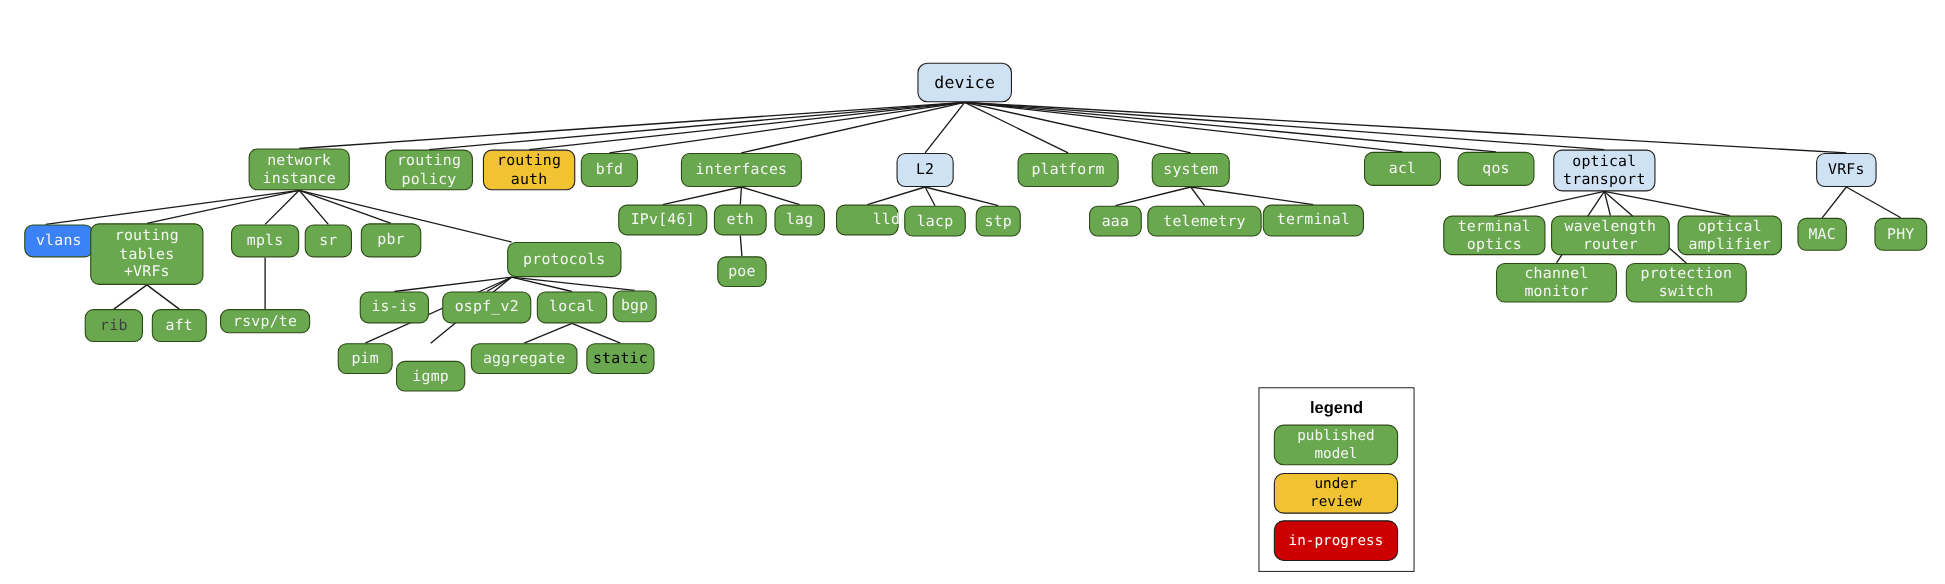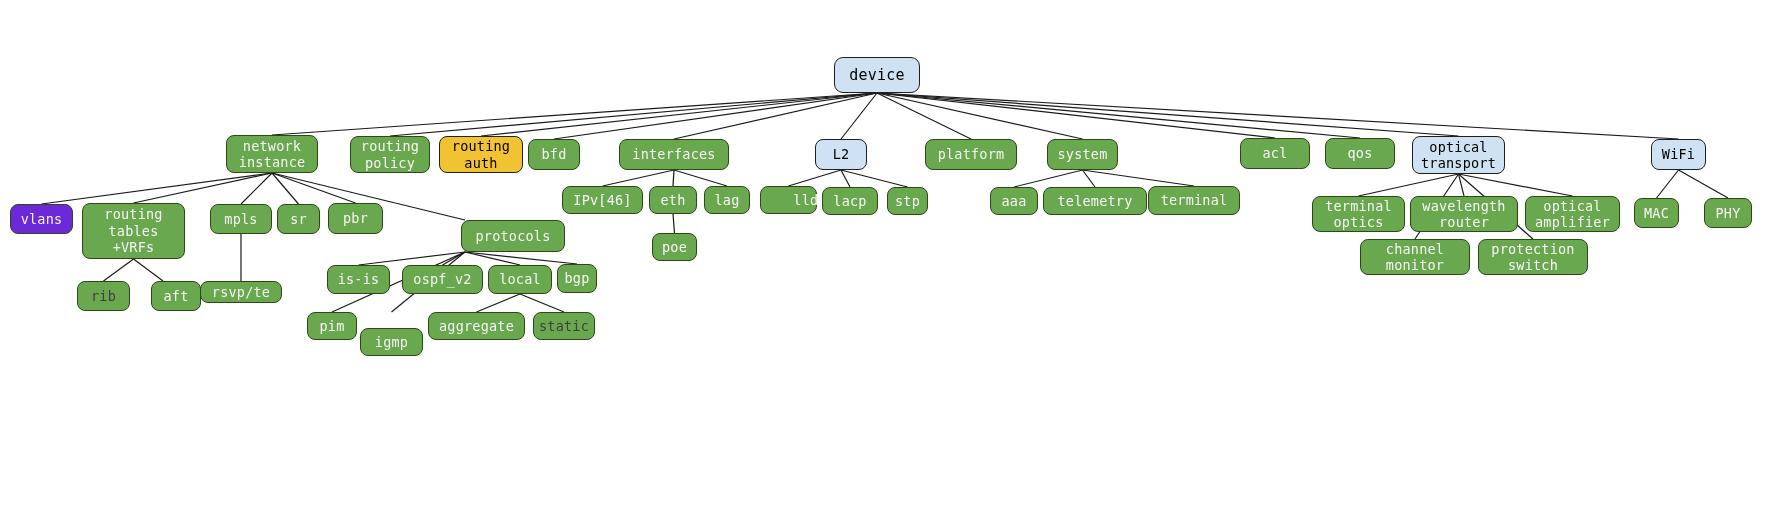--- a/index.html
+++ b/index.html
@@ -115,56 +115,64 @@
       <line x1="1082.5" y1="170" x2="1194" y2="186" stroke="#1a1a1a" stroke-width="1.2"></line>
       <line x1="1458.5" y1="174" x2="1358.5" y2="196" stroke="#1a1a1a" stroke-width="1.2"></line>
       <line x1="1458.5" y1="174" x2="1464" y2="196" stroke="#1a1a1a" stroke-width="1.2"></line>
       <line x1="1458.5" y1="174" x2="1572.5" y2="196" stroke="#1a1a1a" stroke-width="1.2"></line>
       <line x1="1458.5" y1="174" x2="1415" y2="239" stroke="#1a1a1a" stroke-width="1.2"></line>
       <line x1="1458.5" y1="174" x2="1533" y2="239" stroke="#1a1a1a" stroke-width="1.2"></line>
       <line x1="1678.5" y1="170" x2="1656.5" y2="198" stroke="#1a1a1a" stroke-width="1.2"></line>
       <line x1="1678.5" y1="170" x2="1728" y2="198" stroke="#1a1a1a" stroke-width="1.2"></line>
     </svg>
 
+  <div id="legend-box">
+    <div id="legend-title">legend</div>
+    <div id="legend-chip-0" class="legend-chip" style="background: rgb(106, 168, 79); color: rgb(245, 245, 245); border-color: rgb(45, 74, 22);">published
+model</div>
+    <div id="legend-chip-1" class="legend-chip" style="background: rgb(241, 194, 50); color: rgb(0, 0, 0); border-color: rgb(31, 31, 31);">under
+review</div>
+    <div id="legend-chip-2" class="legend-chip" style="background: rgb(204, 0, 0); color: rgb(255, 255, 255); border-color: rgb(31, 31, 31);">in-progress</div>
+  </div>
 <div class="node root" style="left: 834px; top: 57px; width: 86px; height: 36px; background: rgb(207, 226, 243); color: rgb(0, 0, 0); border-color: rgb(31, 31, 31);">device</div>
     <div class="node" style="left: 226px; top: 135px; width: 92px; height: 38px; background: rgb(106, 168, 79); color: rgb(245, 245, 245); border-color: rgb(45, 74, 22);">network
 instance</div>
     <div class="node" style="left: 350px; top: 136px; width: 80px; height: 37px; background: rgb(106, 168, 79); color: rgb(245, 245, 245); border-color: rgb(45, 74, 22);">routing
 policy</div>
     <div class="node" style="left: 439px; top: 136px; width: 84px; height: 37px; background: rgb(241, 194, 50); color: rgb(0, 0, 0); border-color: rgb(31, 31, 31);">routing
 auth</div>
     <div class="node" style="left: 528px; top: 139px; width: 52px; height: 31px; background: rgb(106, 168, 79); color: rgb(245, 245, 245); border-color: rgb(45, 74, 22);">bfd</div>
     <div class="node" style="left: 619px; top: 139px; width: 110px; height: 31px; background: rgb(106, 168, 79); color: rgb(245, 245, 245); border-color: rgb(45, 74, 22);">interfaces</div>
     <div class="node" style="left: 815px; top: 139px; width: 52px; height: 31px; background: rgb(207, 226, 243); color: rgb(0, 0, 0); border-color: rgb(31, 31, 31);">L2</div>
     <div class="node" style="left: 925px; top: 139px; width: 92px; height: 31px; background: rgb(106, 168, 79); color: rgb(245, 245, 245); border-color: rgb(45, 74, 22);">platform</div>
     <div class="node" style="left: 1047px; top: 139px; width: 71px; height: 31px; background: rgb(106, 168, 79); color: rgb(245, 245, 245); border-color: rgb(45, 74, 22);">system</div>
     <div class="node" style="left: 1240px; top: 138px; width: 70px; height: 31px; background: rgb(106, 168, 79); color: rgb(245, 245, 245); border-color: rgb(45, 74, 22);">acl</div>
     <div class="node" style="left: 1325px; top: 138px; width: 70px; height: 31px; background: rgb(106, 168, 79); color: rgb(245, 245, 245); border-color: rgb(45, 74, 22);">qos</div>
     <div class="node" style="left: 1412px; top: 136px; width: 93px; height: 38px; background: rgb(207, 226, 243); color: rgb(0, 0, 0); border-color: rgb(31, 31, 31);">optical
 transport</div>
-    <div class="node" style="left: 1651px; top: 139px; width: 55px; height: 31px; background: rgb(207, 226, 243); color: rgb(0, 0, 0); border-color: rgb(31, 31, 31);">WiFi</div>
-    <div class="node" style="left: 10px; top: 204px; width: 63px; height: 30px; background: #6d28d9; color: rgb(245, 245, 245); border-color: rgb(45, 74, 22);">vlans</div>
+    <div class="node" style="left: 1651px; top: 139px; width: 55px; height: 31px; background: rgb(207, 226, 243); color: rgb(0, 0, 0); border-color: rgb(31, 31, 31);">VRFs</div>
+    <div class="node" style="left: 22px; top: 204px; width: 63px; height: 30px; background: #3b82f6; color: rgb(245, 245, 245); border-color: rgb(45, 74, 22);">vlans</div>
     <div class="node" style="left: 82px; top: 203px; width: 103px; height: 56px; background: rgb(106, 168, 79); color: rgb(245, 245, 245); border-color: rgb(45, 74, 22);">routing
 tables
 +VRFs</div>
     <div class="node" style="left: 210px; top: 204px; width: 62px; height: 30px; background: rgb(106, 168, 79); color: rgb(245, 245, 245); border-color: rgb(45, 74, 22);">mpls</div>
     <div class="node" style="left: 277px; top: 204px; width: 43px; height: 30px; background: rgb(106, 168, 79); color: rgb(245, 245, 245); border-color: rgb(45, 74, 22);">sr</div>
     <div class="node" style="left: 328px; top: 203px; width: 55px; height: 31px; background: rgb(106, 168, 79); color: rgb(245, 245, 245); border-color: rgb(45, 74, 22);">pbr</div>
     <div class="node" style="left: 413px; top: 220px; width: 104px; height: 32px; background: rgb(106, 168, 79); color: rgb(245, 245, 245); border-color: rgb(45, 74, 22); margin-left: 48px;">protocols</div>
     <div class="node" style="left: 77px; top: 281px; width: 53px; height: 30px; background: rgb(106, 168, 79); color: #404040; border-color: rgb(45, 74, 22);">rib</div>
-    <div class="node" style="left: 138px; top: 281px; width: 50px; height: 30px; background: rgb(106, 168, 79); color: rgb(245, 245, 245); border-color: rgb(45, 74, 22); margin-left: 13px;">aft</div>
+    <div class="node" style="left: 138px; top: 281px; width: 50px; height: 30px; background: rgb(106, 168, 79); color: rgb(245, 245, 245); border-color: rgb(45, 74, 22);">aft</div>
     <div class="node" style="left: 200px; top: 281px; width: 82px; height: 22px; background: rgb(106, 168, 79); color: rgb(245, 245, 245); border-color: rgb(45, 74, 22);">rsvp/te</div>
     <div class="node" style="left: 327px; top: 265px; width: 63px; height: 29px; background: rgb(106, 168, 79); color: rgb(245, 245, 245); border-color: rgb(45, 74, 22);">is-is</div>
     <div class="node" style="left: 402px; top: 265px; width: 81px; height: 29px; background: rgb(106, 168, 79); color: rgb(245, 245, 245); border-color: rgb(45, 74, 22);">ospf_v2</div>
     <div class="node" style="left: 488px; top: 265px; width: 64px; height: 29px; background: rgb(106, 168, 79); color: rgb(245, 245, 245); border-color: rgb(45, 74, 22);">local</div>
     <div class="node" style="left: 557px; top: 264px; width: 40px; height: 29px; background: rgb(106, 168, 79); color: rgb(245, 245, 245); border-color: rgb(45, 74, 22);">bgp</div>
     <div class="node" style="left: 307px; top: 312px; width: 50px; height: 28px; background: rgb(106, 168, 79); color: rgb(245, 245, 245); border-color: rgb(45, 74, 22);">pim</div>
     <div class="node" style="left: 360px; top: 328px; width: 63px; height: 28px; background: rgb(106, 168, 79); color: rgb(245, 245, 245); border-color: rgb(45, 74, 22);">igmp</div>
     <div class="node" style="left: 428px; top: 312px; width: 97px; height: 28px; background: rgb(106, 168, 79); color: rgb(245, 245, 245); border-color: rgb(45, 74, 22);">aggregate</div>
-    <div class="node" style="left: 533px; top: 312px; width: 62px; height: 28px; background: rgb(106, 168, 79); color: #404040; border-color: rgb(45, 74, 22);">static</div>
+    <div class="node" style="left: 533px; top: 312px; width: 62px; height: 28px; background: rgb(106, 168, 79); color: #000000; border-color: rgb(45, 74, 22);">static</div>
     <div class="node" style="left: 562px; top: 186px; width: 81px; height: 28px; background: rgb(106, 168, 79); color: rgb(245, 245, 245); border-color: rgb(45, 74, 22);">IPv[46]</div>
     <div class="node" style="left: 649px; top: 186px; width: 48px; height: 28px; background: rgb(106, 168, 79); color: rgb(245, 245, 245); border-color: rgb(45, 74, 22);">eth</div>
     <div class="node" style="left: 704px; top: 186px; width: 46px; height: 28px; background: rgb(106, 168, 79); color: rgb(245, 245, 245); border-color: rgb(45, 74, 22);">lag</div>
     <div class="node" style="left: 652px; top: 233px; width: 45px; height: 28px; background: rgb(106, 168, 79); color: rgb(245, 245, 245); border-color: rgb(45, 74, 22);">poe</div>
     <div class="node" style="left: 760px; top: 186px; width: 57px; height: 28px; background: rgb(106, 168, 79); color: rgb(245, 245, 245); border-color: rgb(45, 74, 22); padding-left: 43px;">lldp</div>
     <div class="node" style="left: 822px; top: 187px; width: 56px; height: 28px; background: rgb(106, 168, 79); color: rgb(245, 245, 245); border-color: rgb(45, 74, 22);">lacp</div>
     <div class="node" style="left: 887px; top: 187px; width: 41px; height: 28px; background: rgb(106, 168, 79); color: rgb(245, 245, 245); border-color: rgb(45, 74, 22);">stp</div>
     <div class="node" style="left: 990px; top: 187px; width: 48px; height: 28px; background: rgb(106, 168, 79); color: rgb(245, 245, 245); border-color: rgb(45, 74, 22);">aaa</div>
     <div class="node" style="left: 1043px; top: 187px; width: 104px; height: 28px; background: rgb(106, 168, 79); color: rgb(245, 245, 245); border-color: rgb(45, 74, 22); text-align: right;">telemetry</div>
     <div class="node" style="left: 1148px; top: 186px; width: 92px; height: 29px; background: rgb(106, 168, 79); color: rgb(245, 245, 245); border-color: rgb(45, 74, 22);">terminal</div>

